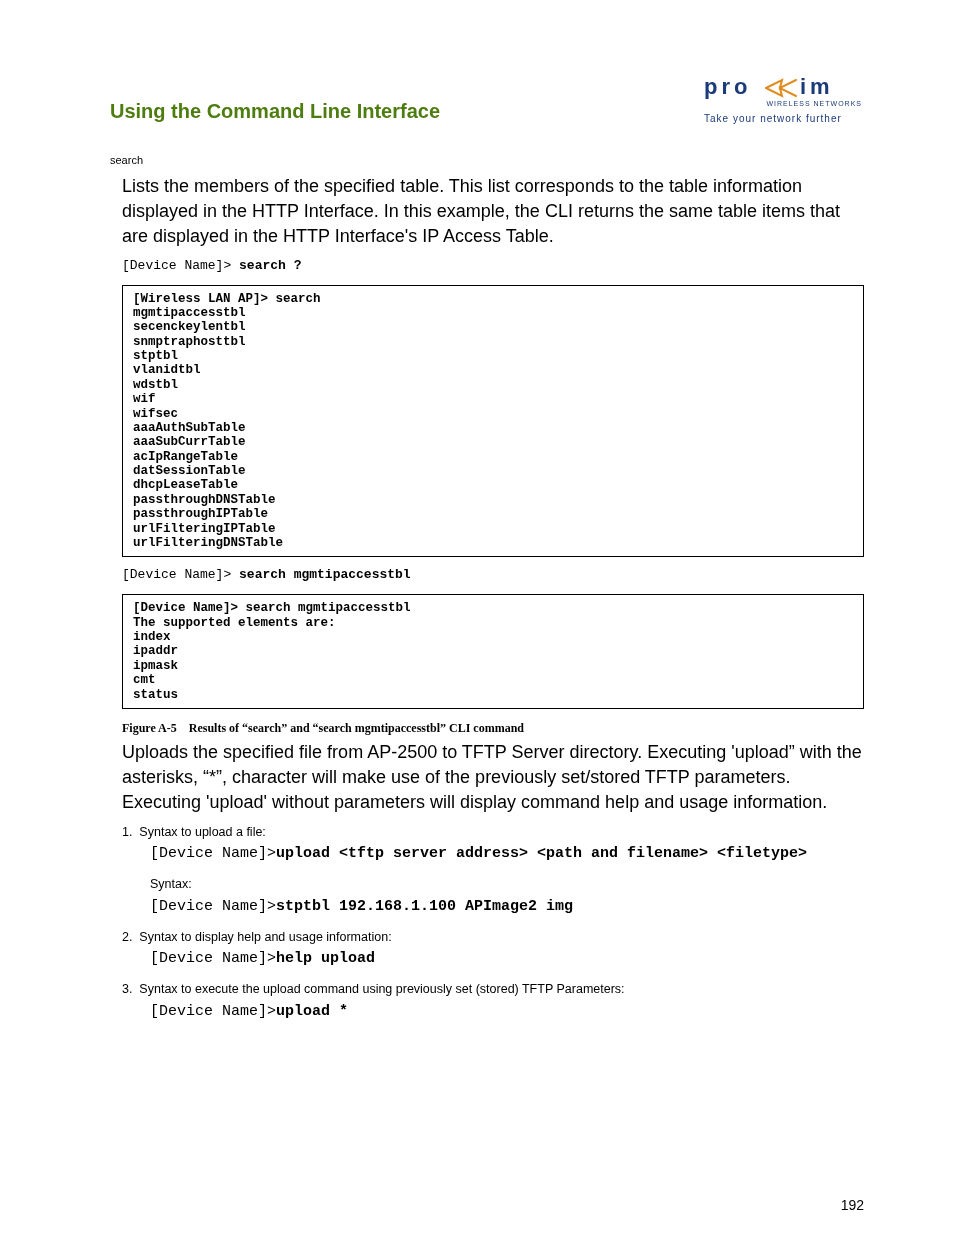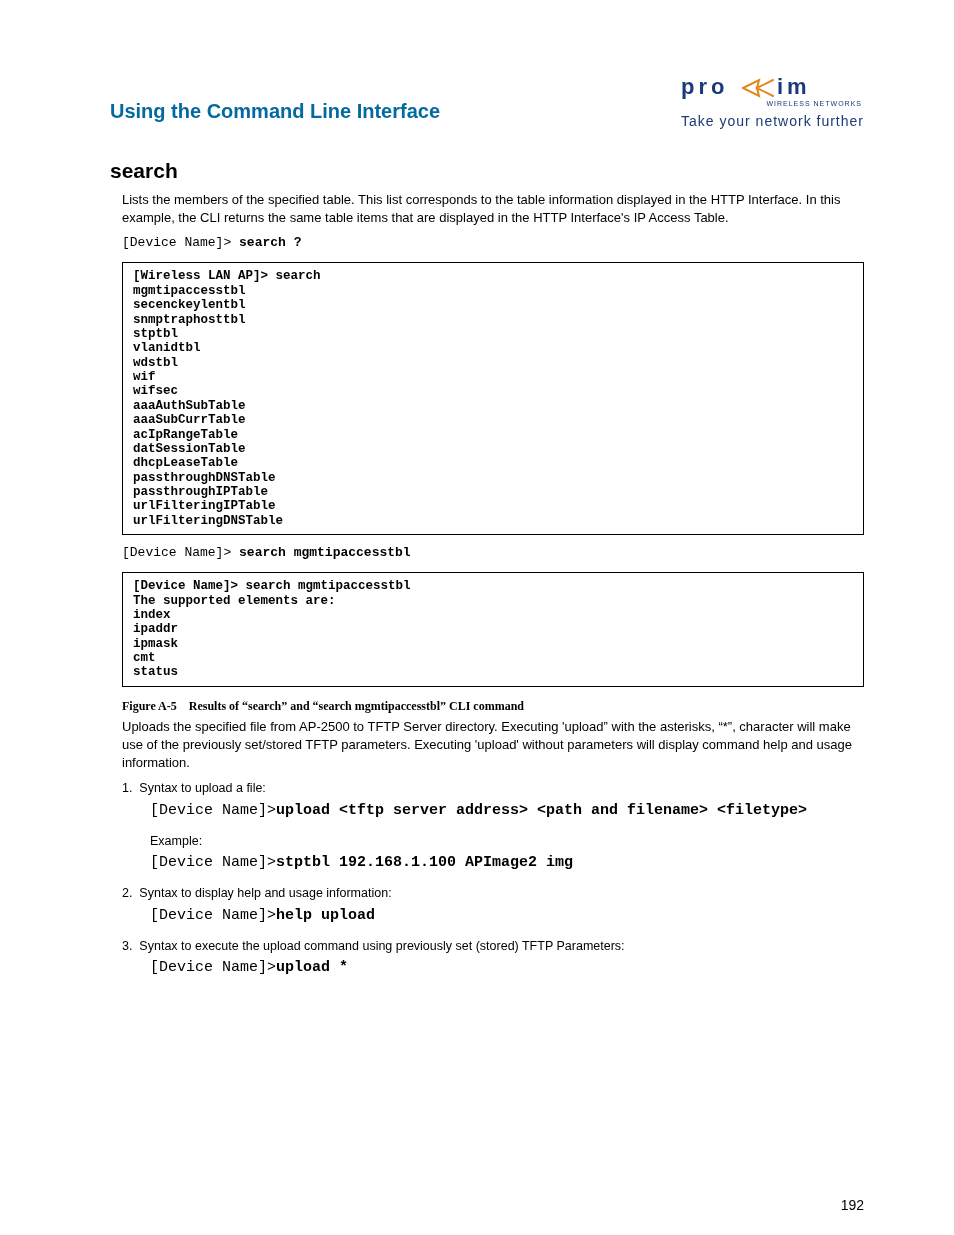--- a/index.html
+++ b/index.html
@@ -16,51 +16,51 @@
     min-height: 1235px;
     position: relative;
   }
   .header-row {
     display: flex;
     justify-content: space-between;
     align-items: flex-start;
     margin-bottom: 30px;
   }
   .chapter-title {
-    color: #0369a1;
+    color: #4d7c0f;
     font-weight: bold;
     font-size: 20px;
     padding-top: 30px;
   }
   .logo-block {
     text-align: left;
     padding-top: 4px;
   }
   .logo-svg { display:block; }
   .logo-sub {
     font-size: 7px;
     color: #1a3a7a;
     letter-spacing: 1px;
     text-align: right;
     margin-top: -2px;
     margin-right: 2px;
   }
   .tagline {
     color: #1a3a7a;
-    font-size: 14px;
+    font-size: 10px;
     letter-spacing: 1px;
     margin-top: 6px;
   }
   .sec-h {
-    font-weight: bold;
-    font-size: 21px;
+    font-weight: normal;
+    font-size: 11px;
     margin: 28px 0 8px 0;
   }
   .body-text {
-    font-size: 13px;
+    font-size: 18px;
     line-height: 1.4;
     margin: 0 0 8px 12px;
   }
   .cli-line {
     font-family: "Courier New", monospace;
     font-size: 13px;
     margin: 6px 0 10px 12px;
   }
   .cli-prompt-normal { font-weight: normal; }
   .cli-prompt-bold { font-weight: bold; }
@@ -161,21 +161,21 @@
   <div class="fig-caption">Figure A-5 Results of “search” and “search mgmtipaccesstbl” CLI command</div>
 
   <p class="body-text">Uploads the specified file from AP-2500 to TFTP Server directory. Executing 'upload” with the asterisks, “*”, character will make use of the previously set/stored TFTP parameters. Executing 'upload' without parameters will display command help and usage information.</p>
 
   <div class="list-item">
     <span>1.&nbsp;&nbsp;Syntax to upload a file:</span>
     <div class="sub-block">
       <div class="cli-sub">
         <span class="cli-prompt-normal">[Device Name]&gt;</span><span class="cli-prompt-bold">upload &lt;tftp server address&gt; &lt;path and filename&gt; &lt;filetype&gt;</span>
       </div>
-      <div style="font-size:12.5px;">Example:</div>
+      <div style="font-size:12.5px;">Syntax:</div>
       <div class="cli-sub">
         <span class="cli-prompt-normal">[Device Name]&gt;</span><span class="cli-prompt-bold">stptbl 192.168.1.100 APImage2 img</span>
       </div>
     </div>
   </div>
 
   <div class="list-item">
     <span>2.&nbsp;&nbsp;Syntax to display help and usage information:</span>
     <div class="sub-block">
       <div class="cli-sub">

